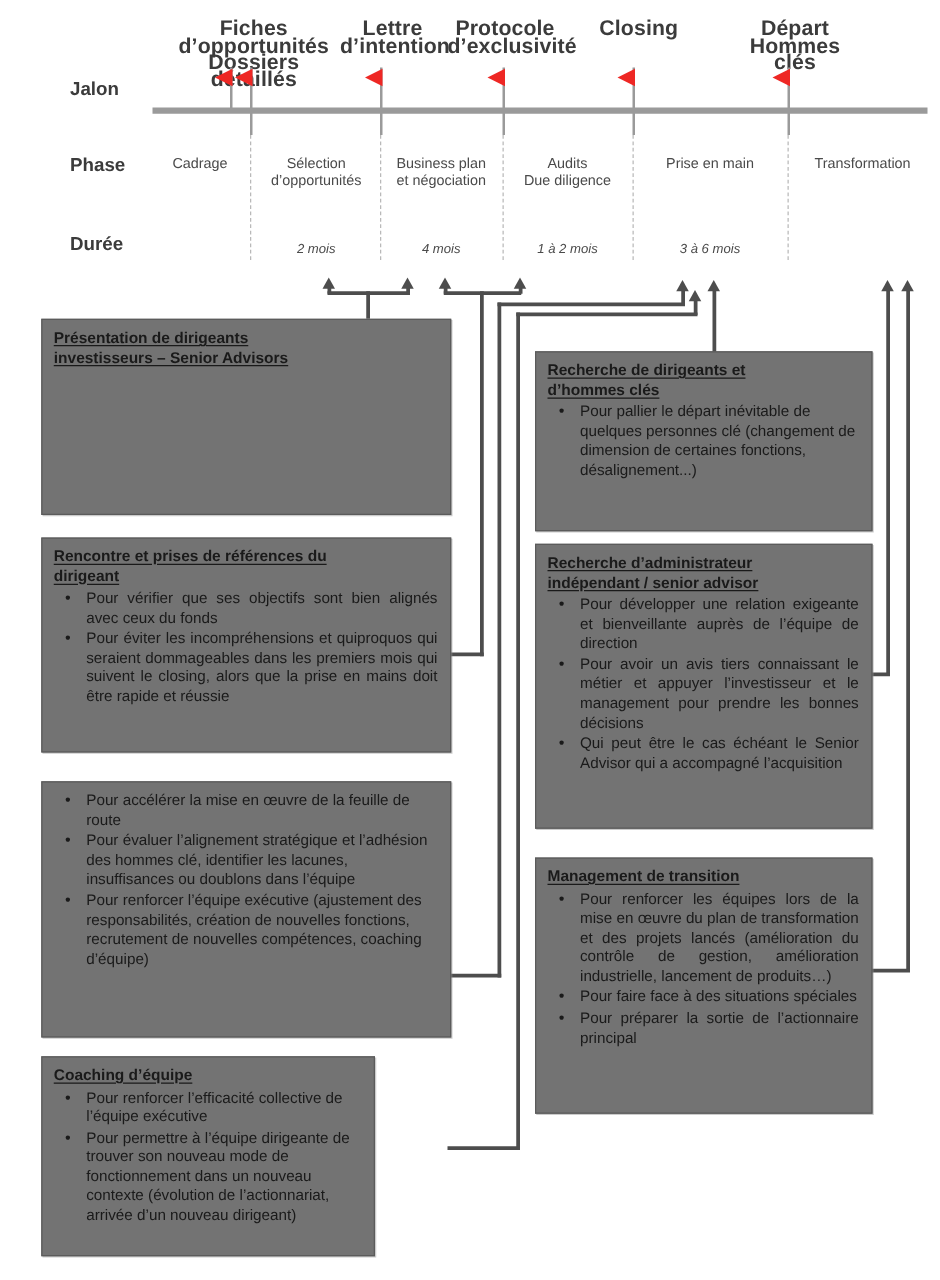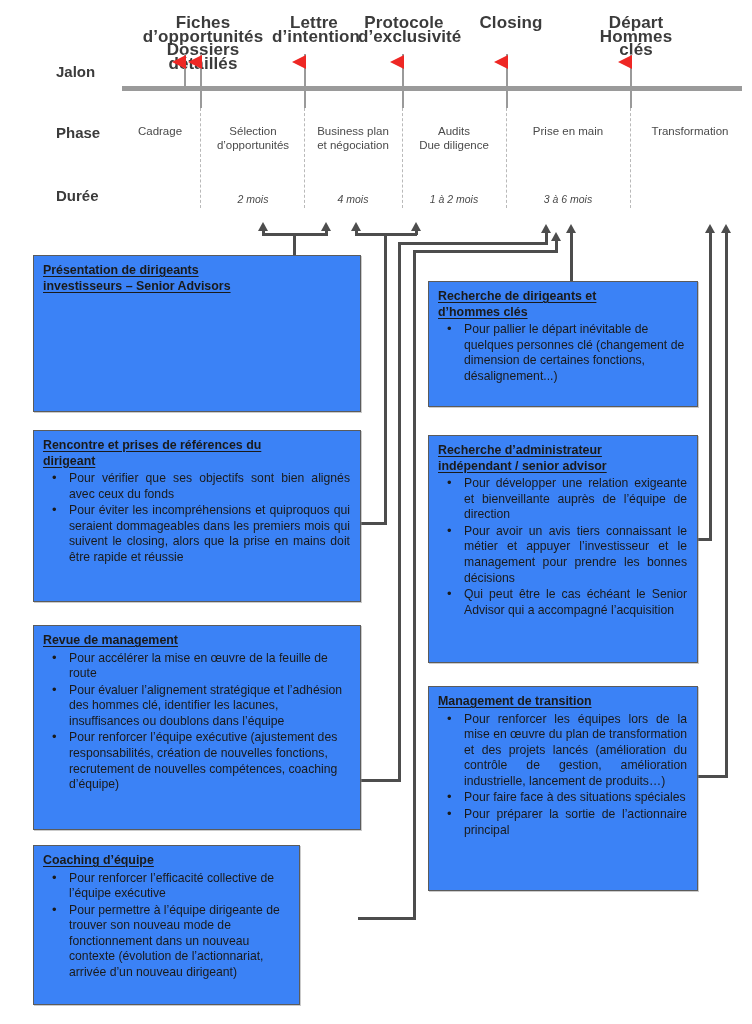--- a/index.html
+++ b/index.html
@@ -31,21 +31,21 @@
 
   .rowlabel{position:absolute;font-weight:bold;font-size:15px;color:#3b3b3b;}
 
   .phase-cell{position:absolute;text-align:center;font-size:11.5px;line-height:14px;color:#4a4a4a;}
   .duree-cell{position:absolute;text-align:center;font-size:10.5px;color:#4a4a4a;font-style:italic;}
 
   .vdiv{position:absolute;width:0;border-left:1px dashed #b9b9b9;}
 
   
   .box{
-    position:absolute;border:1px solid #5b5b5b;background:#3b82f6;
+    position:absolute;border:1px solid #5b5b5b;background:#737373;
     box-sizing:border-box;padding:7px 10px 7px 9px;
     box-shadow:1px 1px 0 rgba(140,140,140,.45);
   }
   .box h4{
     margin:0 0 2px 0;font-size:12.4px;line-height:15.5px;font-weight:bold;
     text-decoration:underline;text-underline-offset:2px;color:#1a1a1a;
   }
   .box ul{margin:0;padding:0 0 0 26px;list-style:none;}
   .box li{
     position:relative;font-size:12.2px;line-height:15.6px;margin:0 0 1px 0;color:#1a1a1a;
@@ -224,37 +224,36 @@
       <span>Rencontre et prises de références du</span><br>
       <span>dirigeant</span>
     </h4>
     <ul>
       <li>Pour vérifier que ses objectifs sont bien alignés avec ceux du fonds</li>
       <li>Pour éviter les incompréhensions et quiproquos qui seraient dommageables dans les premiers mois qui suivent le closing, alors que la prise en mains doit être rapide et réussie</li>
     </ul>
   </div>
 
   <div class="box" style="left:33px;top:625px;width:328px;height:205px;">
-    <h4>Revue de management</h4>
     <ul>
       <li>Pour accélérer la mise en œuvre de la feuille de route</li>
       <li>Pour évaluer l’alignement stratégique et l’adhésion des hommes clé, identifier les lacunes, insuffisances ou doublons dans l’équipe</li>
       <li>Pour renforcer l’équipe exécutive (ajustement des responsabilités, création de nouvelles fonctions, recrutement de nouvelles compétences, coaching d’équipe)</li>
     </ul>
   </div>
 
   <div class="box" style="left:33px;top:845px;width:267px;height:160px;">
     <h4>Coaching d’équipe</h4>
     <ul>
       <li>Pour renforcer l’efficacité collective de l’équipe exécutive</li>
       <li>Pour permettre à l’équipe dirigeante de trouver son nouveau mode de fonctionnement dans un nouveau contexte (évolution de l’actionnariat, arrivée d’un nouveau dirigeant)</li>
     </ul>
   </div>
 
-  <div class="box" style="left:428px;top:281px;width:270px;height:126px;">
+  <div class="box" style="left:428px;top:281px;width:270px;height:144px;">
     <h4>
       <span>Recherche de dirigeants et</span><br>
       <span>d’hommes clés</span>
     </h4>
     <ul>
       <li>Pour pallier le départ inévitable de quelques personnes clé (changement de dimension de certaines fonctions, désalignement...)</li>
     </ul>
   </div>
 
   <div class="box just" style="left:428px;top:435px;width:270px;height:228px;">

